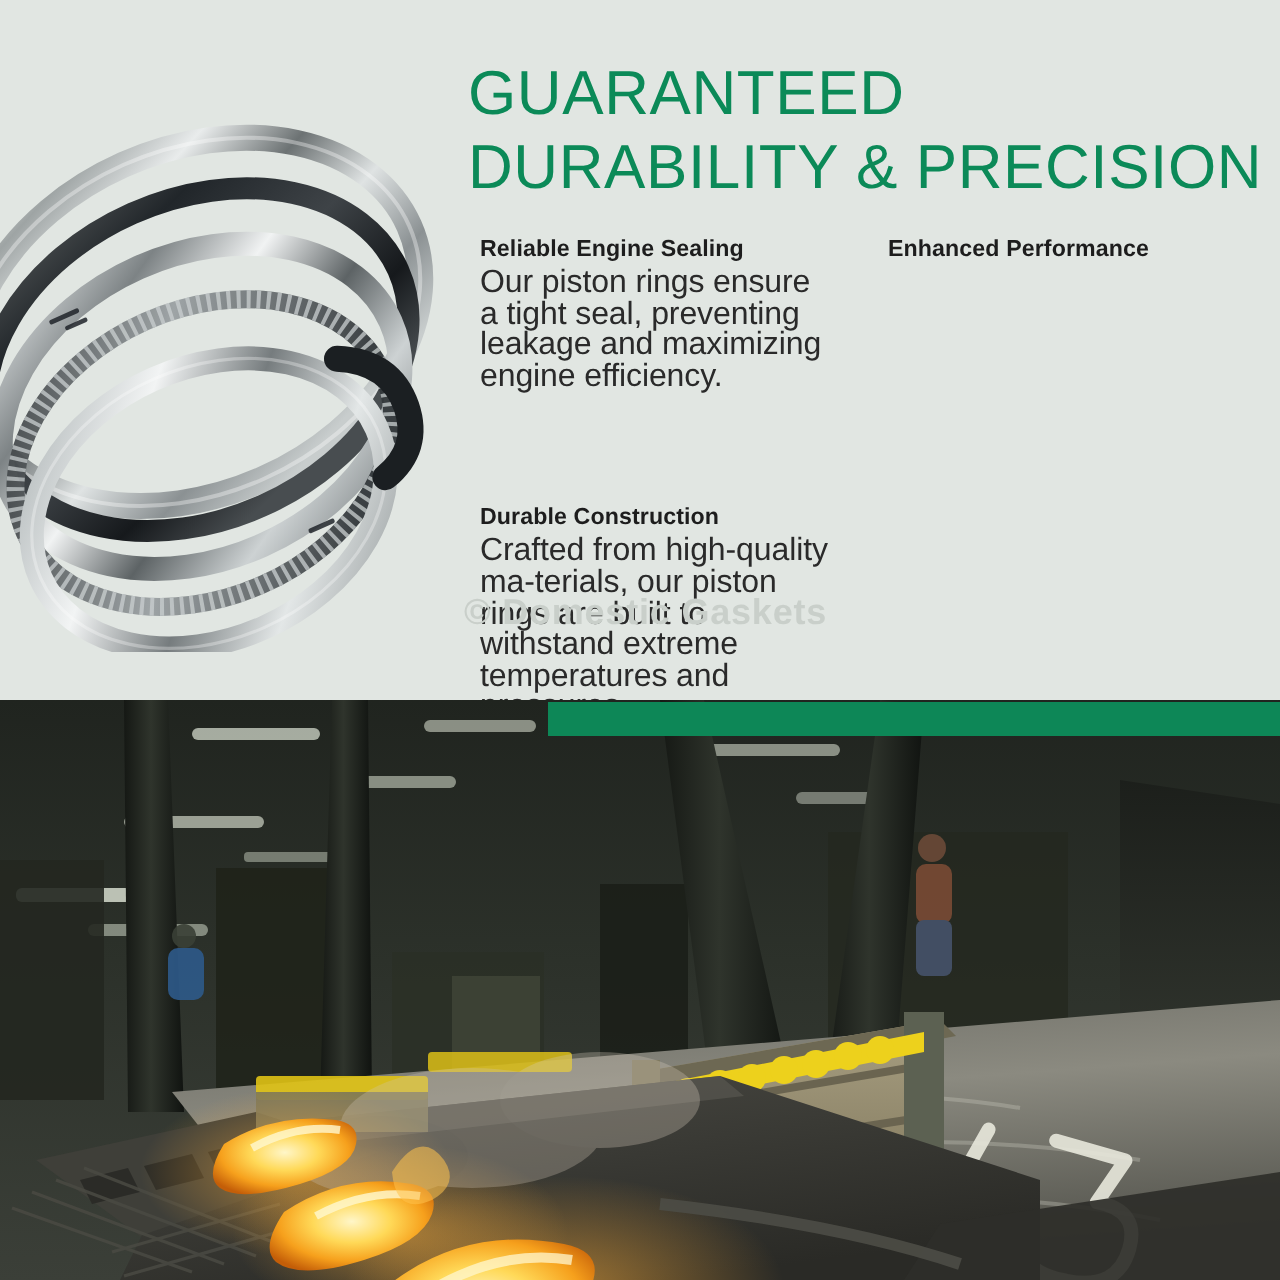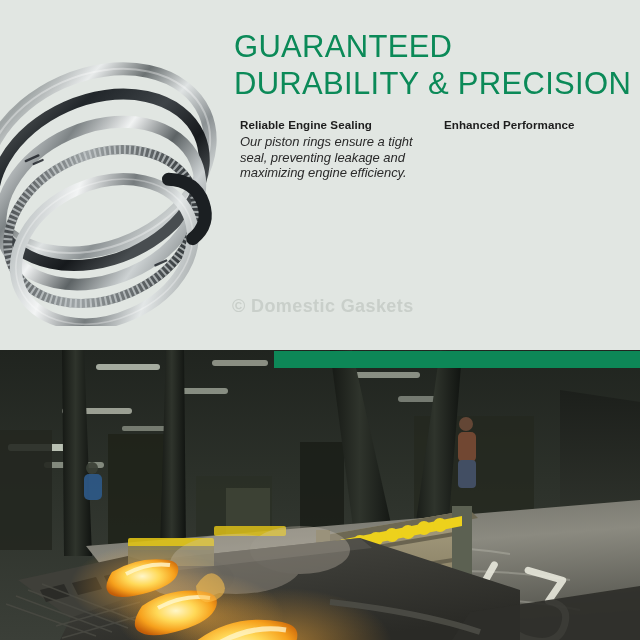--- a/index.html
+++ b/index.html
@@ -28,23 +28,22 @@
 
   
   .features{position:absolute;left:240px;top:118px;width:396px;}
   .feat-row{display:flex;gap:12px;}
   .feat{width:198px;box-sizing:border-box;padding-right:14px;}
   .feat-title{
     font-size:11.6px;font-weight:bold;color:#1d1d1d;
     line-height:14px;margin:0 0 2px 0;letter-spacing:.05px;
   }
   .feat-body{
-    font-size:13px;color:#2a2a2a;line-height:15.6px;margin:0;
+    font-size:16px;color:#2a2a2a;line-height:15.6px;margin:0;
     letter-spacing:-.05px;
-    font-style:italic;
   }
   .feat-row.second{margin-top:56px;}
 
   
   .watermark{
     position:absolute;left:232px;top:296px;width:260px;
     font-size:18px;font-weight:bold;color:#c9cfca;
     letter-spacing:.4px;white-space:nowrap;pointer-events:none;
     user-select:none;
   }
@@ -152,20 +151,24 @@
         <div class="feat">
           <p class="feat-title">Reliable Engine Sealing</p>
           <p class="feat-body">Our piston rings ensure a tight seal, preventing leakage and maximizing engine efficiency.</p>
         </div>
         <div class="feat">
           <p class="feat-title">Enhanced Performance</p>
         </div>
       </div>
 
       <div class="feat-row second">
+        <div class="feat">
+          <p class="feat-title">Durable Construction</p>
+          <p class="feat-body">Crafted from high-quality ma-terials, our piston rings are built to withstand extreme temperatures and pressures.</p>
+        </div>
       </div>
 
     </div>
 
     <div class="watermark">© Domestic Gaskets</div>
 
   </div>
 
   <div class="green-band"></div>
 

